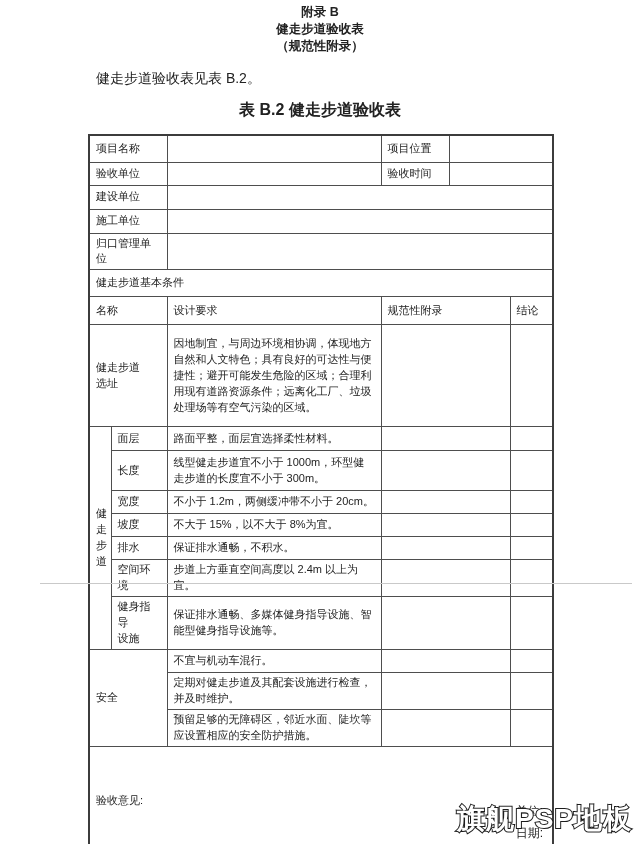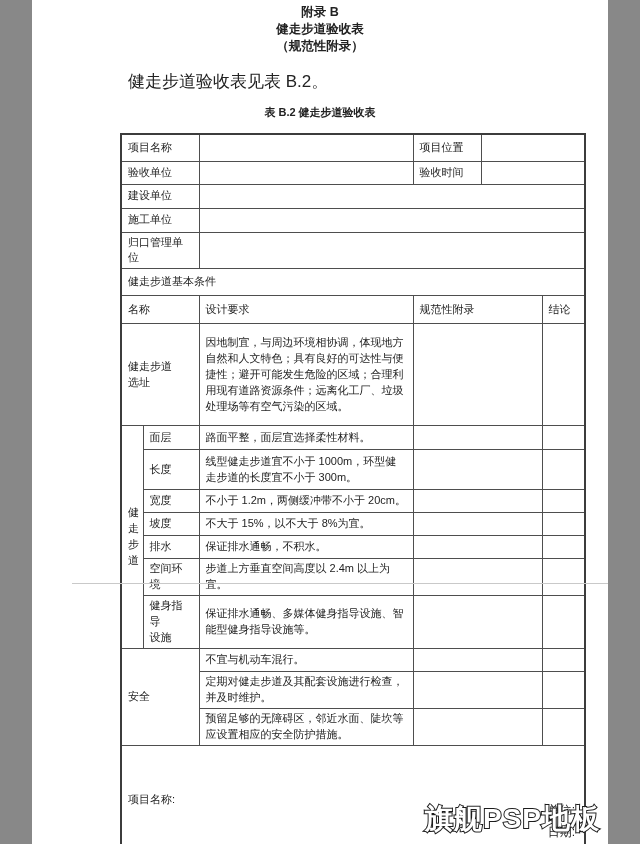--- a/index.html
+++ b/index.html
@@ -1,36 +1,36 @@
 <!DOCTYPE html>
 <html><head>
 <meta charset="utf-8">
 <style>
   html,body{margin:0;padding:0;background:#888;}
   .page{
     position:relative;
-    width:576px;height:844px;
+    width:640px;height:844px;
     background:#ffffff;
     margin:0 auto;
     overflow:hidden;
     font-family:"Liberation Sans", sans-serif;
     color:#1d1d1d;
   }
   
   .titles{padding-top:4px;text-align:center;}
   .titles div{
     font-size:12.5px;font-weight:bold;line-height:17px;color:#222;
   }
   .intro{
     margin:15px 0 0 96px;
-    font-size:17px;color:#222;
+    font-size:14px;color:#222;
   }
   .caption{
     margin-top:12px;text-align:center;
-    font-size:11px;font-weight:bold;color:#222;
+    font-size:16px;font-weight:bold;color:#222;
   }
   
   table.acceptance{
     margin:13px 0 0 88px;
     border-collapse:collapse;
     table-layout:fixed;
     width:464px;
     border:2px solid #3c3c3c;
   }
   table.acceptance td{
@@ -213,21 +213,21 @@
       <td></td>
     </tr>
     <tr style="height:36px">
       <td>预留足够的无障碍区，邻近水面、陡坎等应设置相应的安全防护措施。</td>
       <td colspan="2"></td>
       <td></td>
     </tr>
 
     <tr style="height:109px">
       <td colspan="6" class="opinion">
-        <span>项目名称:</span>
+        <span>验收意见:</span>
         <div class="sign-block">
           <div>单位:</div>
           <div>日期:</div>
         </div>
       </td>
     </tr>
   </tbody>
     </table>
 
   <div class="scan-line"></div>

